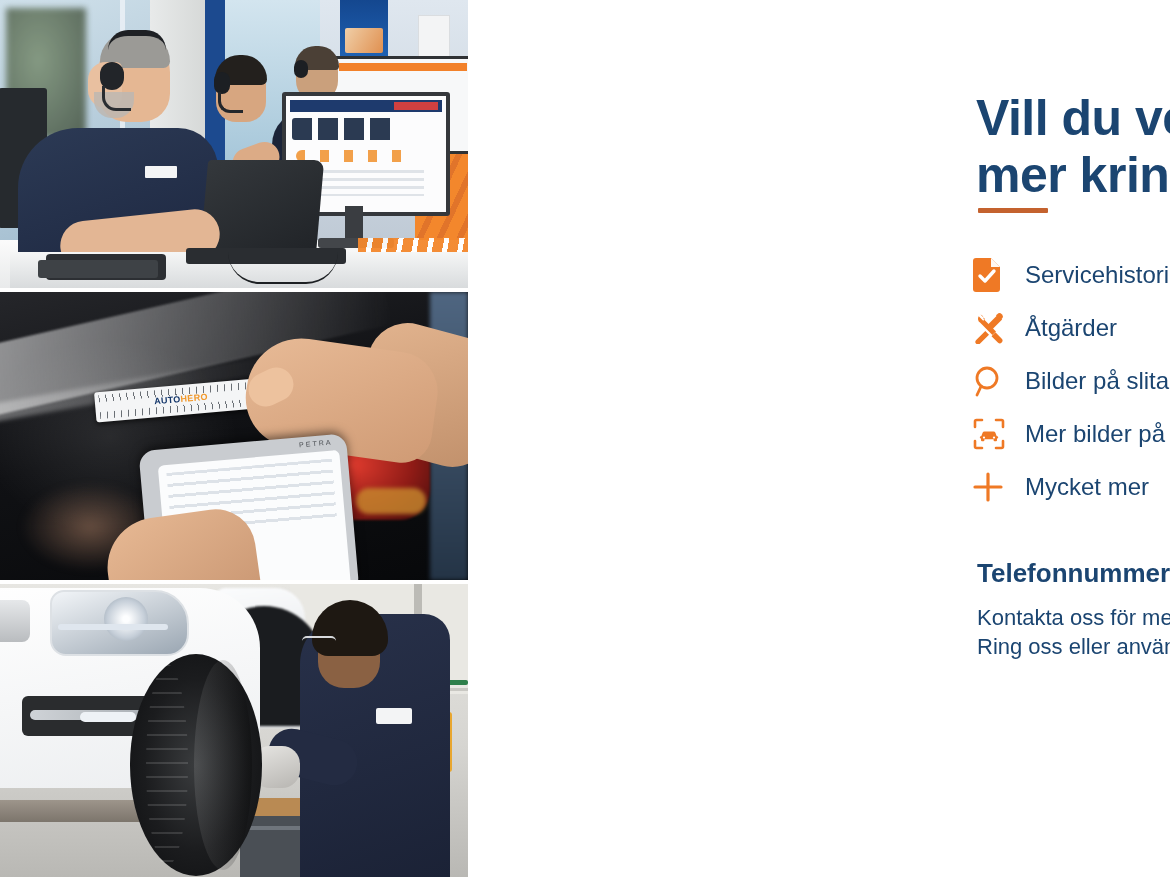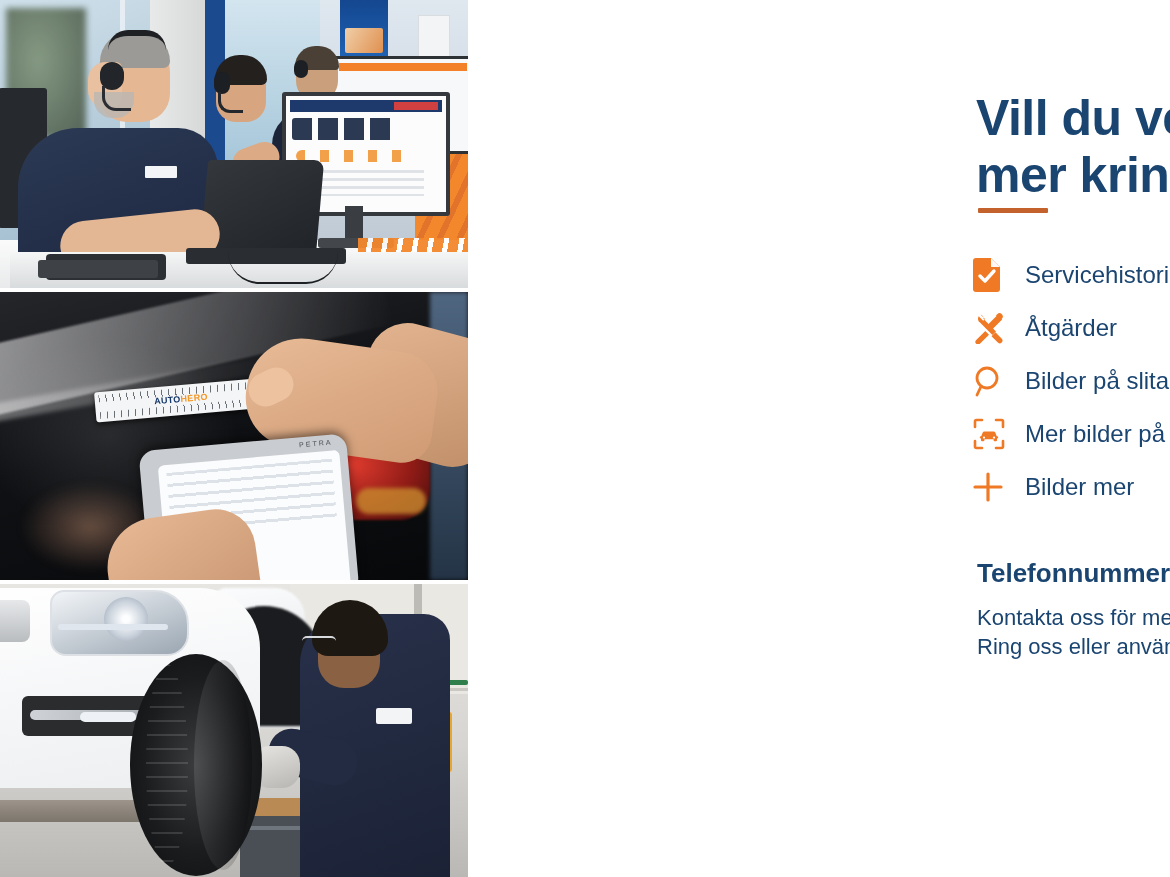--- a/index.html
+++ b/index.html
@@ -357,21 +357,21 @@
         <span class="txt">Mer bilder på bilen</span>
       </div>
 
       <div class="feature">
         <span class="ico">
           <svg width="30" height="30" viewBox="0 0 30 30">
             <line x1="15" y1="2" x2="15" y2="28" stroke="#ef7925" stroke-width="3.2" stroke-linecap="round"></line>
             <line x1="2" y1="15" x2="28" y2="15" stroke="#ef7925" stroke-width="3.2" stroke-linecap="round"></line>
           </svg>
         </span>
-        <span class="txt">Bilder mer</span>
+        <span class="txt">Mycket mer</span>
       </div>
     </div>
 
     <div class="contact">
       <div class="phone">Telefonnummer: +46812411432</div>
       <div class="line">Kontakta oss för mer information!</div>
       <div class="line">Ring oss eller använd kontaktformuläret.</div>
     </div>
 
   </div>

